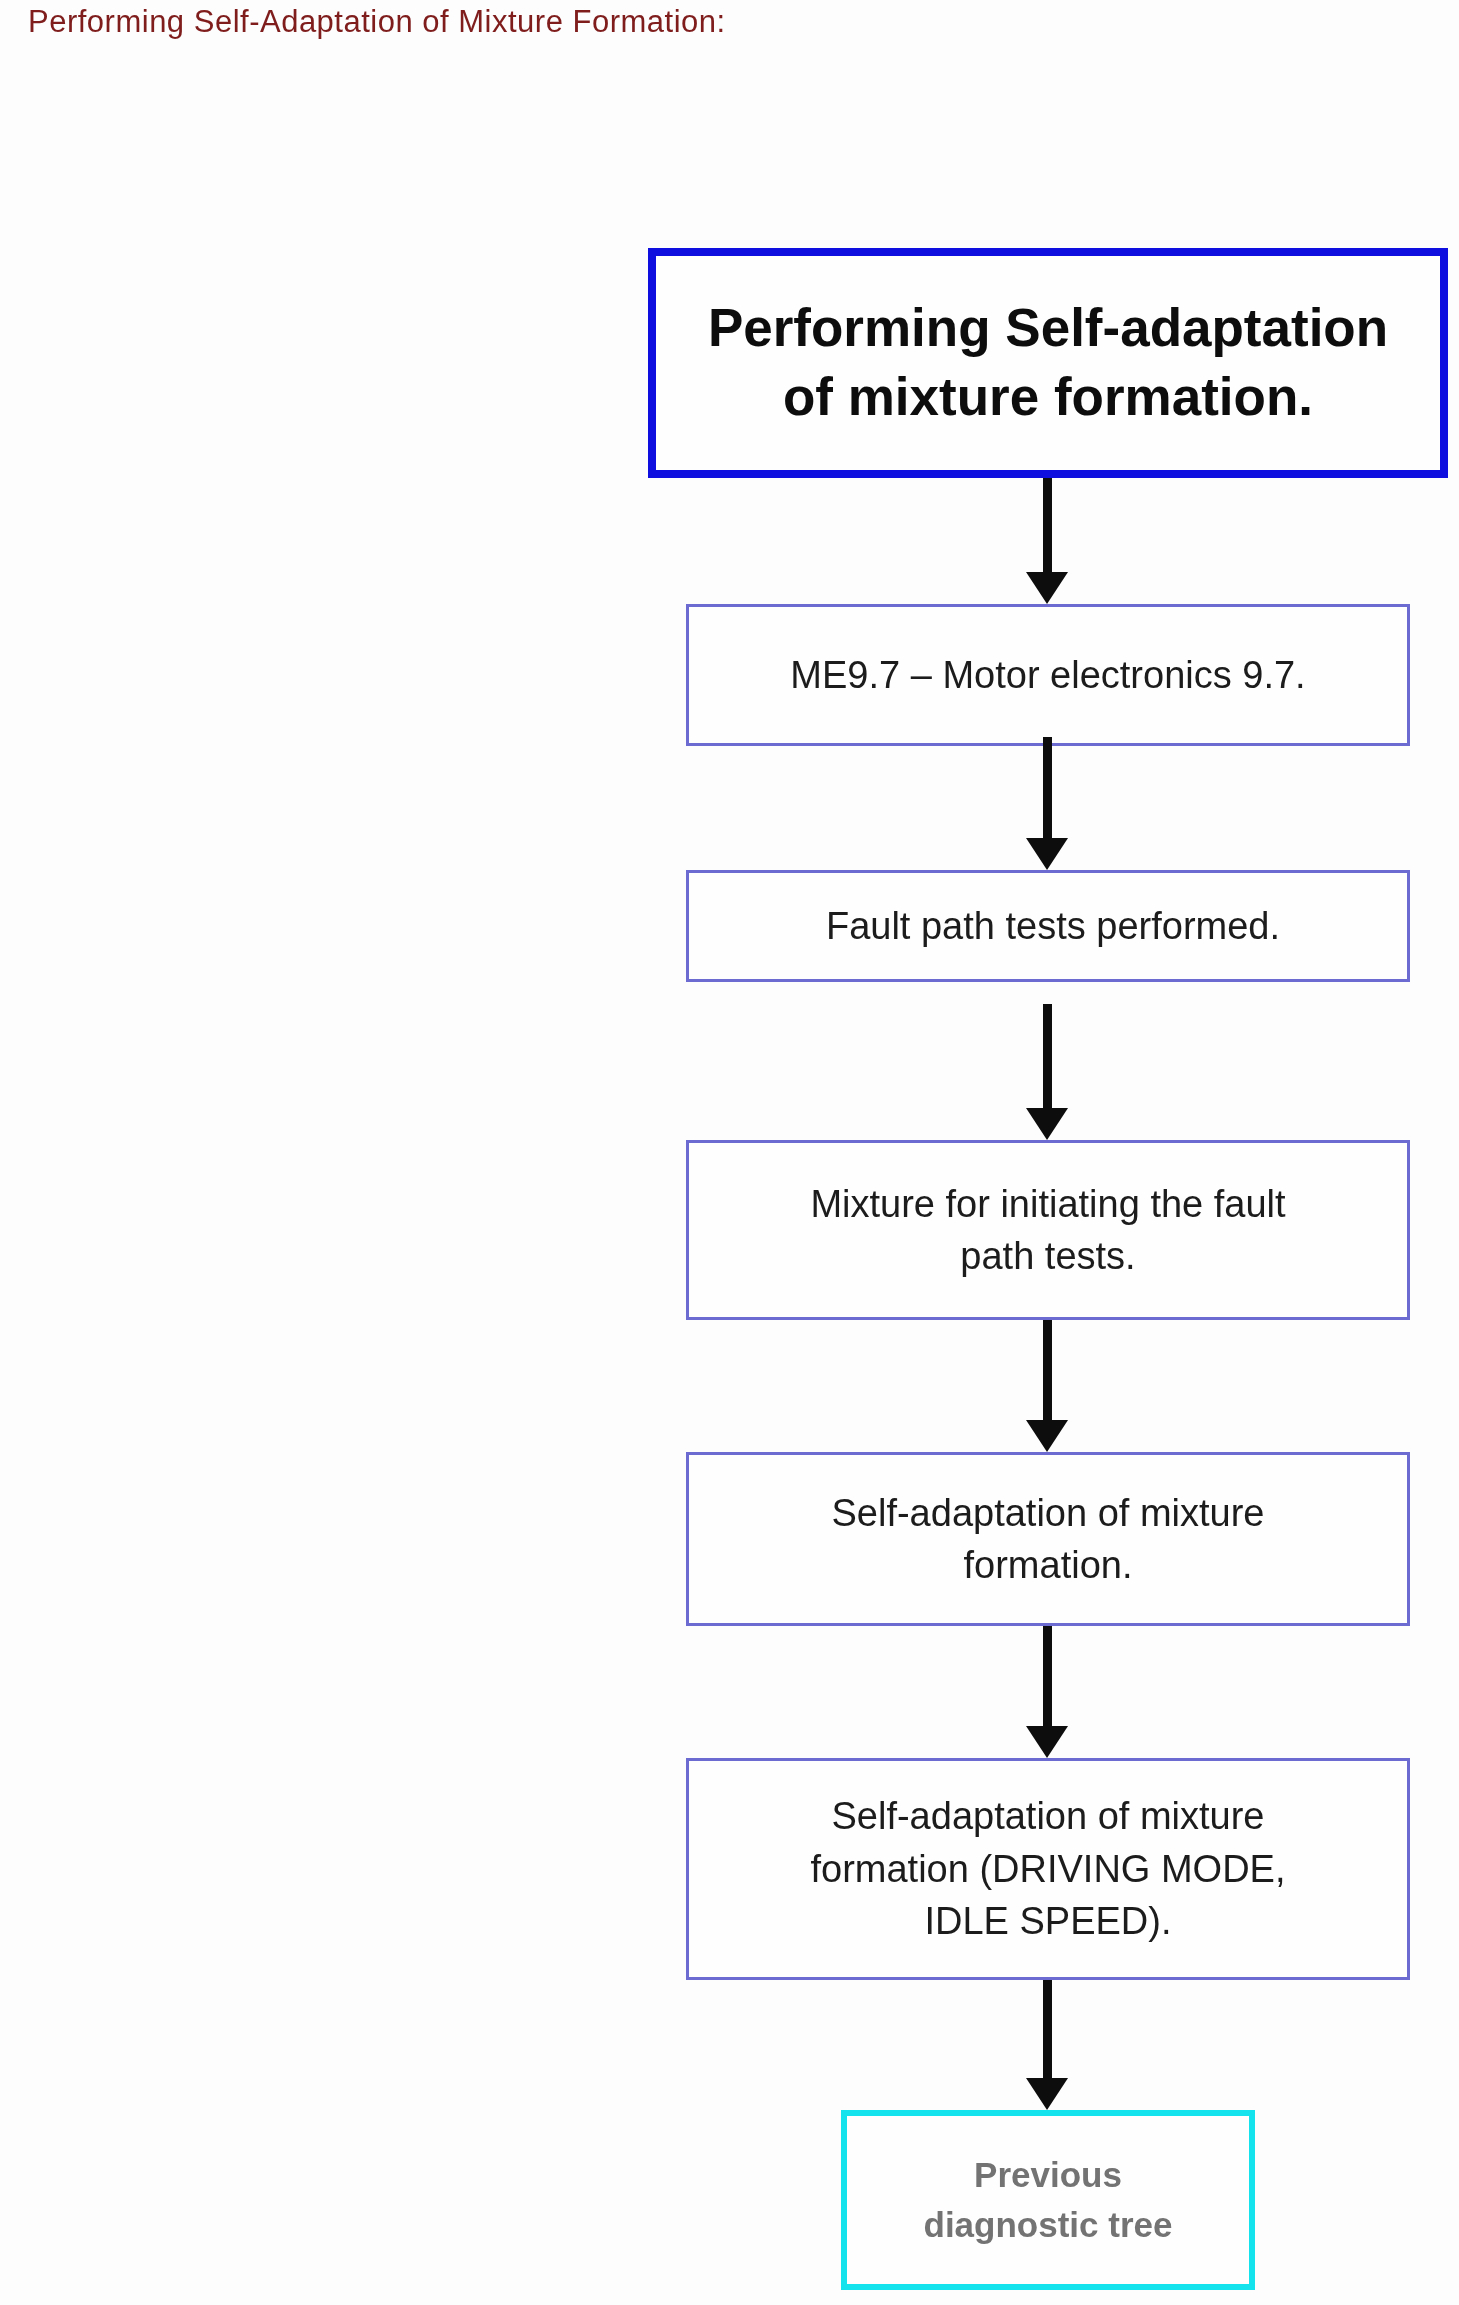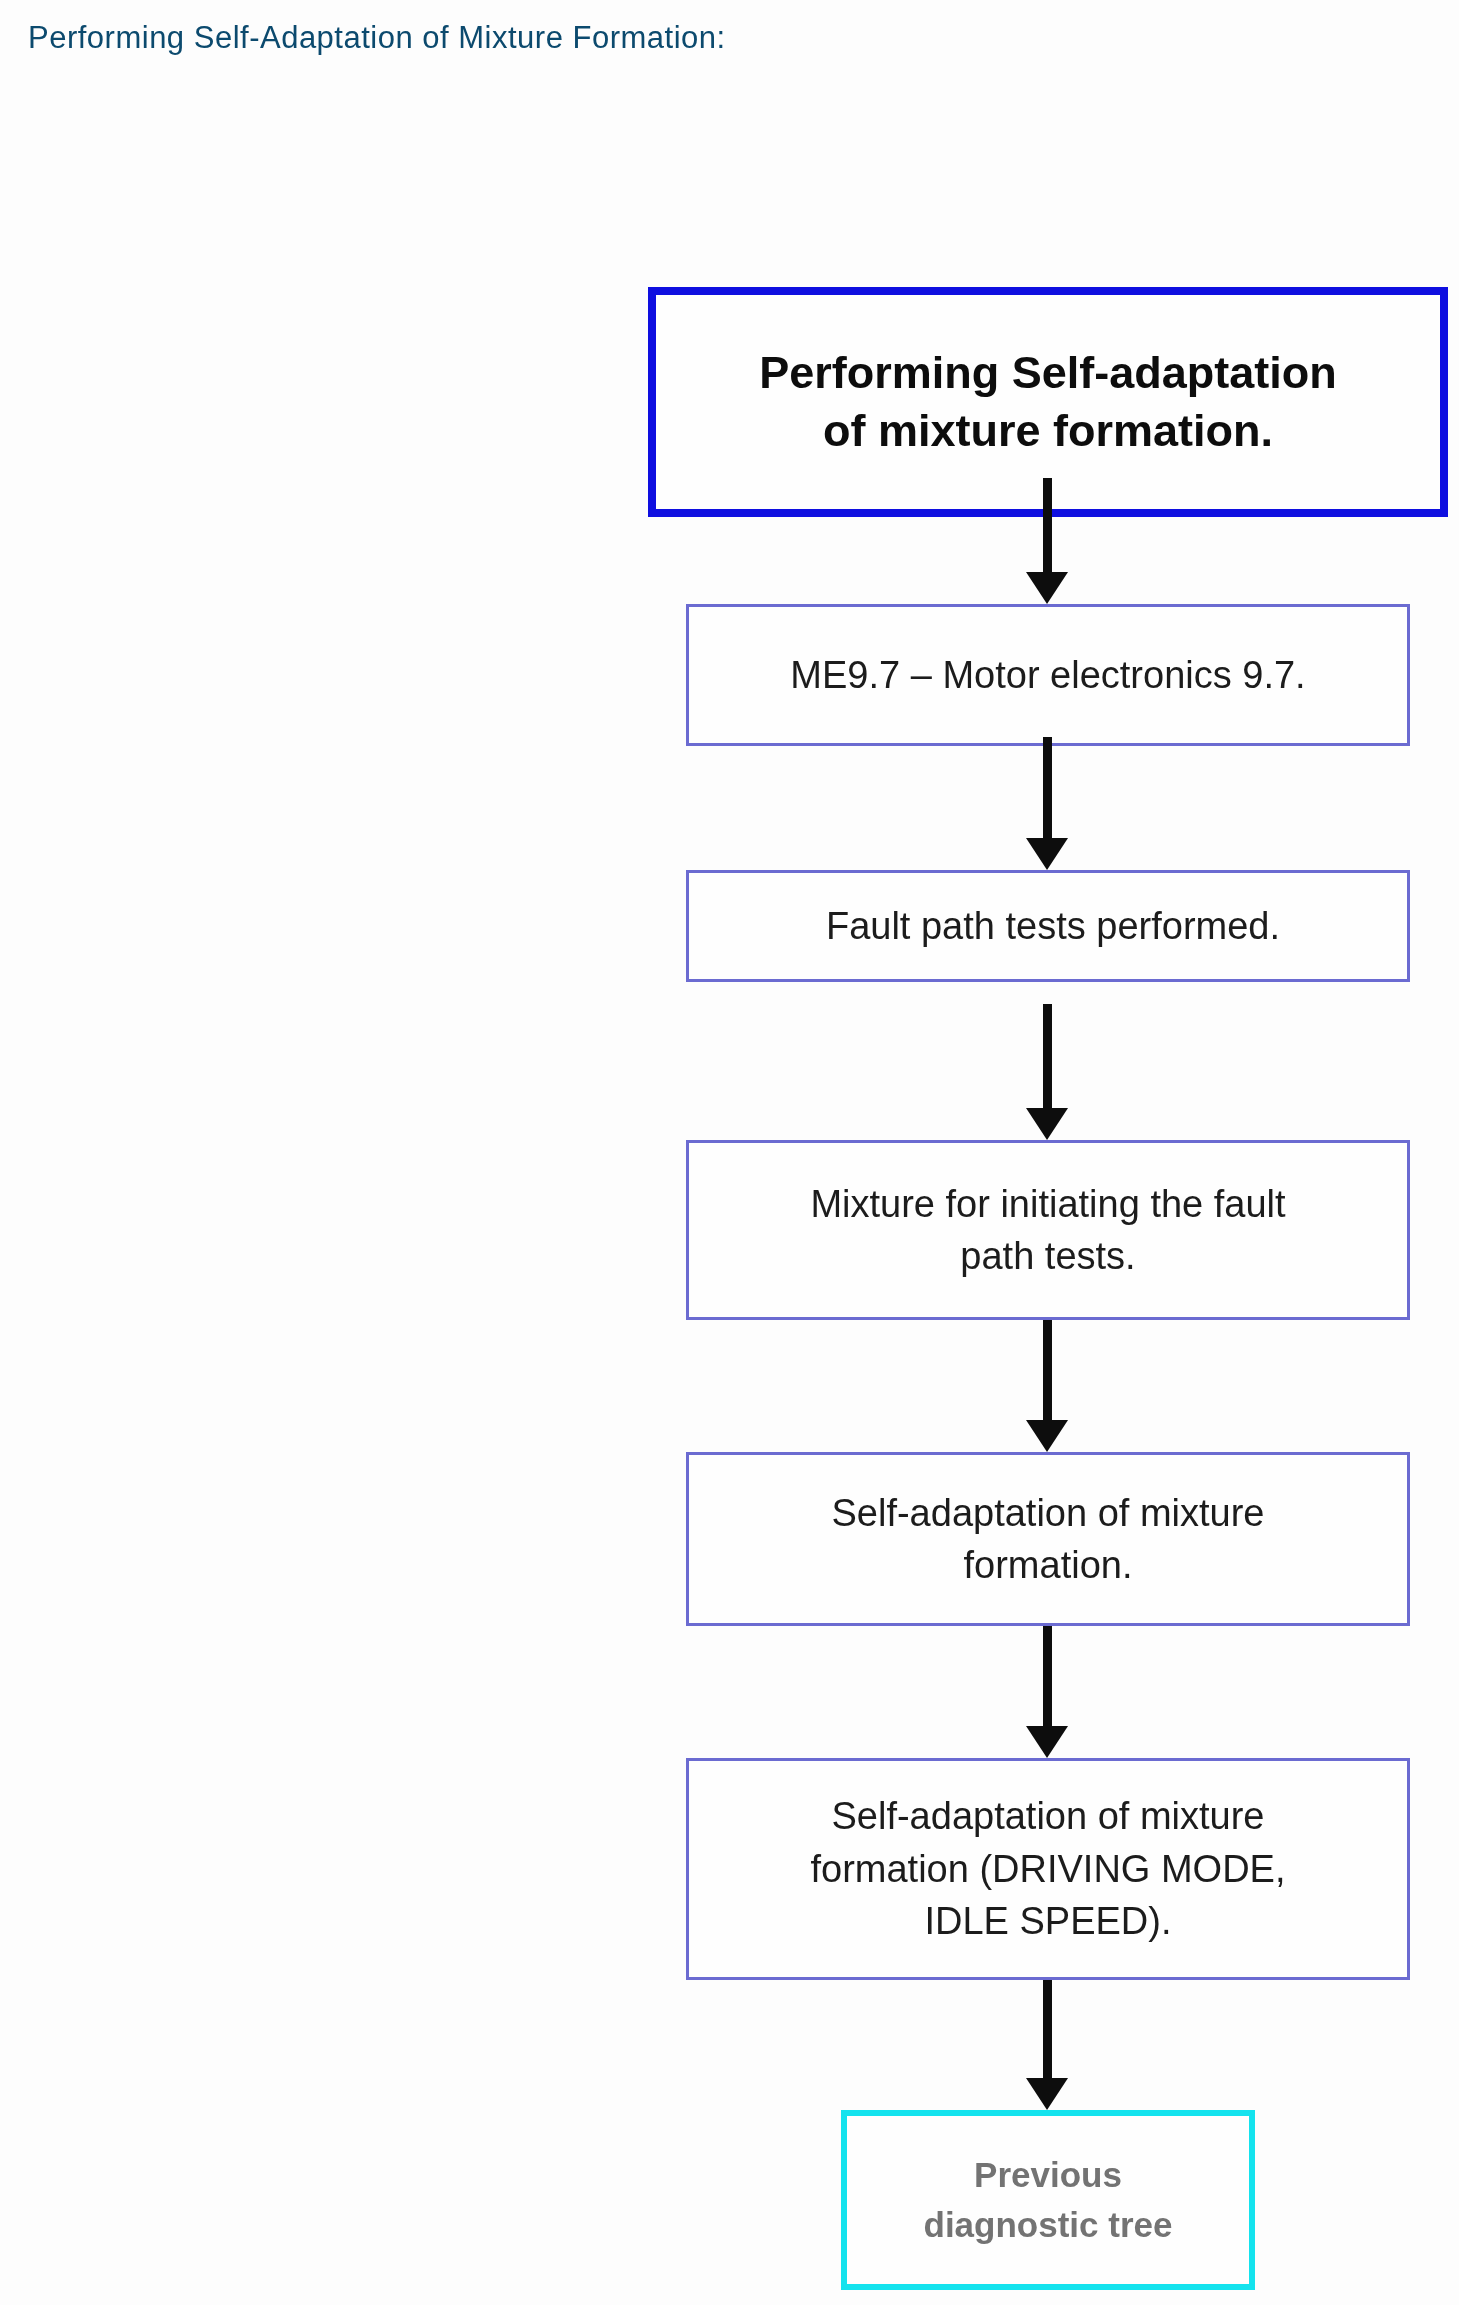--- a/index.html
+++ b/index.html
@@ -12,24 +12,24 @@
     width: 1459px;
     height: 2305px;
     background: #fdfdfd;
     font-family: "Liberation Sans", sans-serif;
     color: #111111;
     overflow: hidden;
   }
   .page-title {
     position: absolute;
     left: 28px;
-    top: 20px;
+    top: 4px;
     font-size: 31px;
     letter-spacing: 0.5px;
-    color: #0c4a6e;
+    color: #7f1d1d;
     white-space: nowrap;
   }
   .node {
     position: absolute;
     box-sizing: border-box;
     display: flex;
     align-items: center;
     justify-content: center;
     text-align: center;
     background: #fefefe;
@@ -39,24 +39,23 @@
     display: block;
     padding: 0 10px;
   }
   .node-start {
     left: 648px;
     top: 248px;
     width: 800px;
     height: 230px;
     border: 8px solid #0f0fe0;
     font-weight: bold;
-    font-size: 45px;
+    font-size: 53px;
     line-height: 1.3;
     color: #0d0d0d;
-    margin-top: 39px;
   }
   .node-step {
     left: 686px;
     width: 724px;
     border: 3px solid #6b6bd1;
     font-size: 38px;
     line-height: 1.38;
     color: #1c1c1c;
   }
   #node-ecu            { top: 604px;  height: 142px; }

